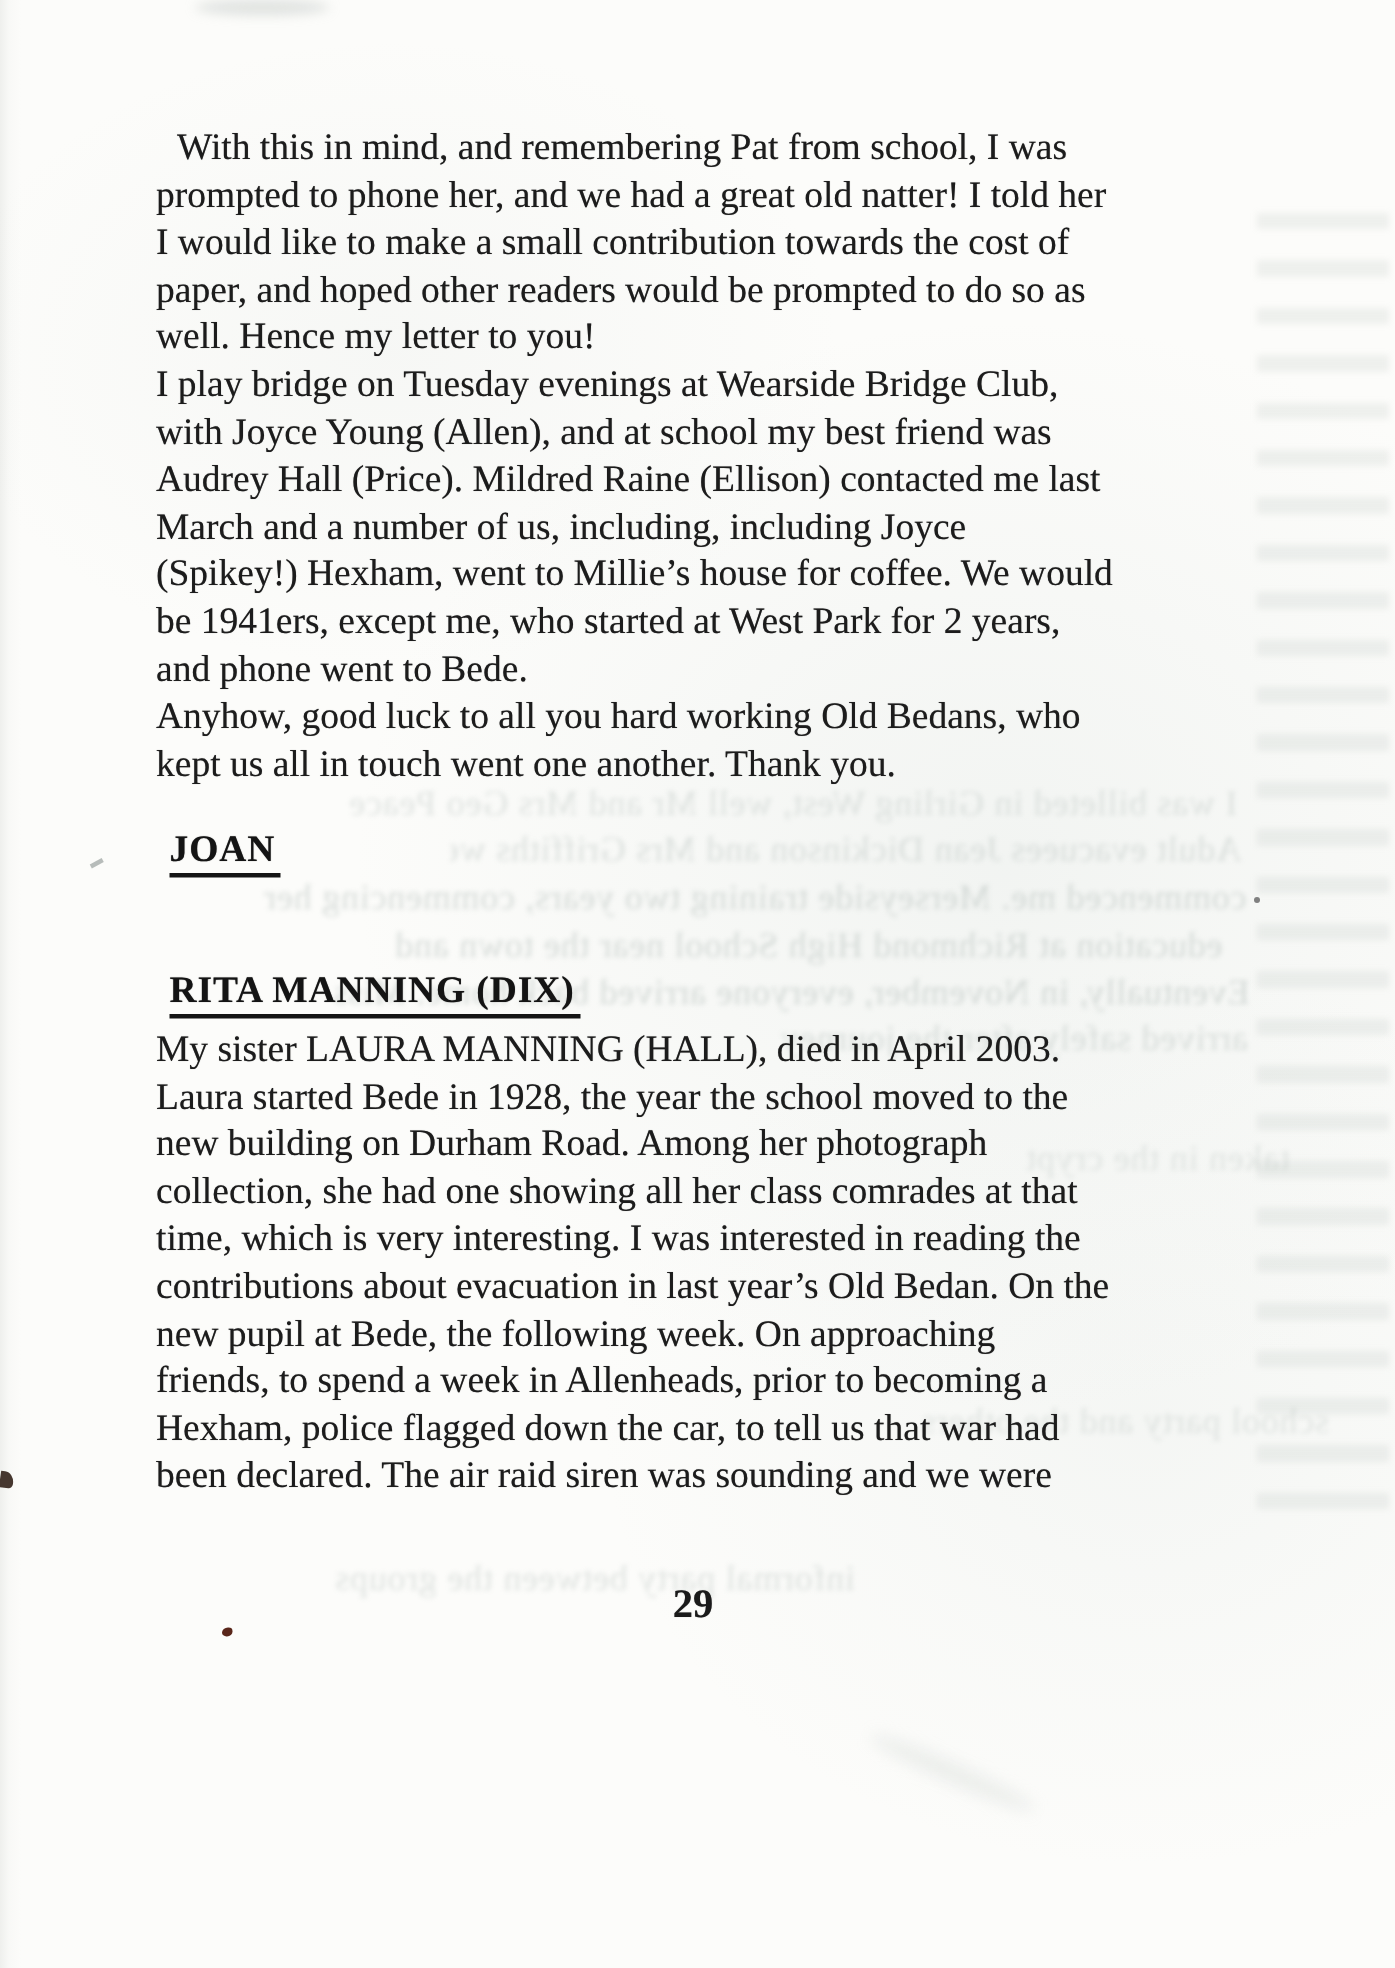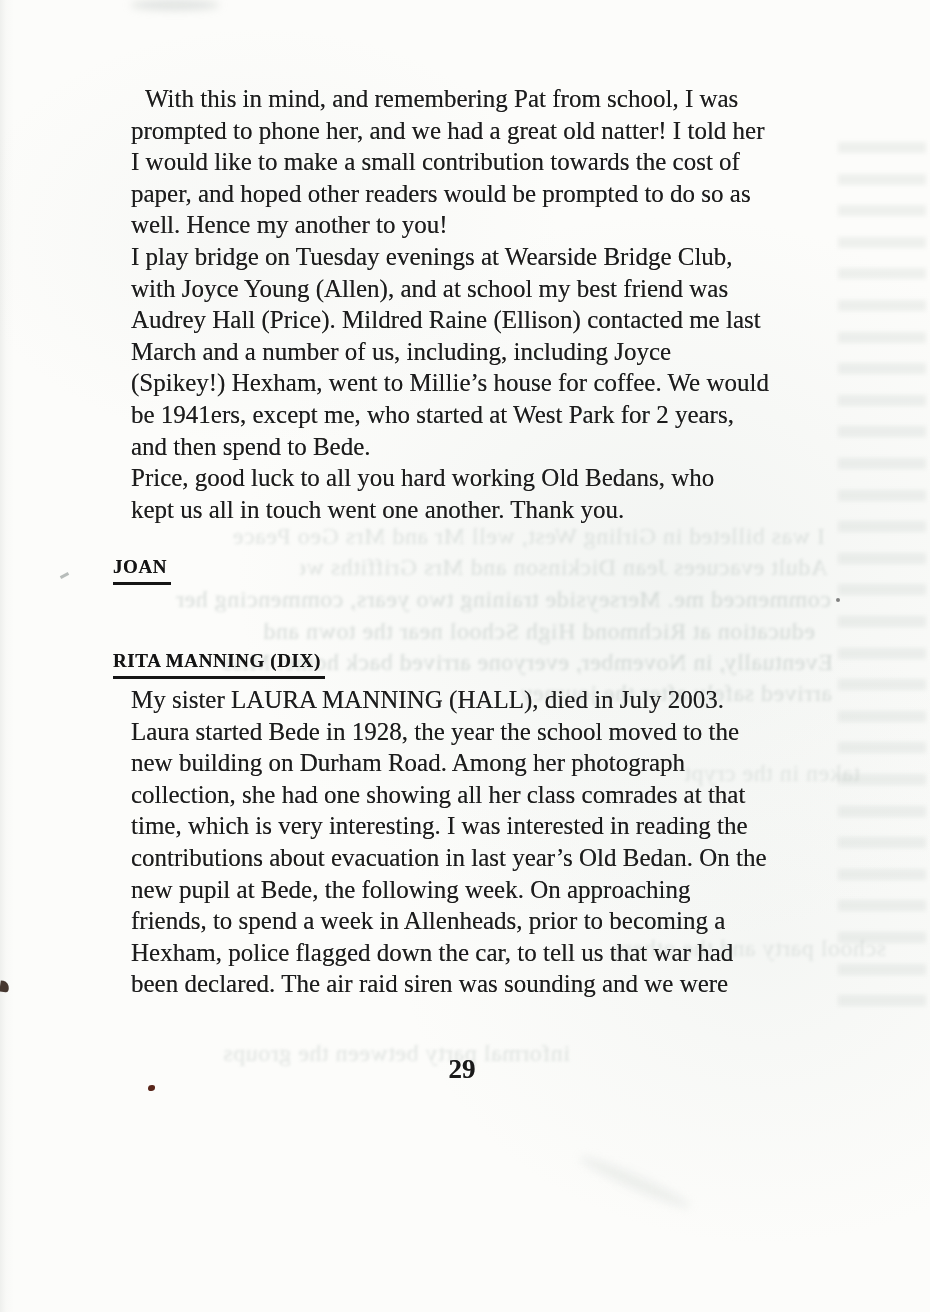--- a/index.html
+++ b/index.html
@@ -31,28 +31,28 @@
   .g1{left:120px;top:521px;width:705px;opacity:.38;}
   .g2{left:300px;top:552px;width:528px;opacity:.42;}
   .g3{left:115px;top:584px;width:716px;opacity:.5;}
   .g4{left:115px;top:616px;width:700px;opacity:.5;}
   .g5{left:115px;top:647px;width:718px;opacity:.52;}
   .g6{left:430px;top:678px;width:402px;opacity:.45;}
   .g7{left:600px;top:758px;width:260px;opacity:.33;}
   .g8{left:556px;top:933px;width:330px;opacity:.35;}
   .g9{left:120px;top:1038px;width:450px;opacity:.4;}
   
-  .block{position:absolute;left:131px;z-index:2;}
+  .block{position:absolute;left:104px;z-index:2;}
   .line{
     font-size:25px;line-height:31.6px;color:#1c1c1c;white-space:pre;
     text-shadow:0 0 .5px rgba(10,10,10,.55);
   }
   .indent{padding-left:14px;}
   .p1{top:83px;} .p2{top:241px;} .p3{top:462px;} .p4{top:684px;}
-  .heading{position:absolute;left:113px;z-index:2;font-weight:bold;font-size:19px;color:#141414;}
+  .heading{position:absolute;left:113px;z-index:2;font-weight:bold;font-size:25px;color:#141414;}
   .h-joan{top:553px;} .h-rita{top:647px;}
   .heading span{
     display:inline-block;line-height:27px;padding:0 4px 2px 0;
     border-bottom:3px solid #151515;letter-spacing:.6px;
     text-shadow:0 0 .6px rgba(10,10,10,.6);
   }
   .pagenum{
     position:absolute;top:1054px;left:0;width:924px;text-align:center;z-index:2;
     font-weight:bold;font-size:27px;color:#1a1a1a;text-shadow:0 0 .5px rgba(10,10,10,.5);
   }
@@ -100,47 +100,47 @@
   <div class="ghost g6">arrived safely after the journey</div>
   <div class="ghost g7">taken in the crypt</div>
   <div class="ghost g8">school party and the others</div>
   <div class="ghost g9">informal party between the groups</div>
 
   <div class="block p1">
     <div class="line indent">With this in mind, and remembering Pat from school, I was</div>
     <div class="line">prompted to phone her, and we had a great old natter! I told her</div>
     <div class="line">I would like to make a small contribution towards the cost of</div>
     <div class="line">paper, and hoped other readers would be prompted to do so as</div>
-    <div class="line">well. Hence my another to you!</div>
+    <div class="line">well. Hence my letter to you!</div>
   </div>
 
   <div class="block p2">
     <div class="line">I play bridge on Tuesday evenings at Wearside Bridge Club,</div>
     <div class="line">with Joyce Young (Allen), and at school my best friend was</div>
     <div class="line">Audrey Hall (Price). Mildred Raine (Ellison) contacted me last</div>
     <div class="line">March and a number of us, including, including Joyce</div>
     <div class="line">(Spikey!) Hexham, went to Millie’s house for coffee. We would</div>
     <div class="line">be 1941ers, except me, who started at West Park for 2 years,</div>
-    <div class="line">and then spend to Bede.</div>
+    <div class="line">and phone went to Bede.</div>
   </div>
 
   <div class="block p3">
-    <div class="line">Price, good luck to all you hard working Old Bedans, who</div>
+    <div class="line">Anyhow, good luck to all you hard working Old Bedans, who</div>
     <div class="line">kept us all in touch went one another. Thank you.</div>
   </div>
 
   <div class="heading h-joan">
     <span>JOAN</span>
   </div>
   <div class="heading h-rita">
     <span>RITA MANNING (DIX)</span>
   </div>
 
   <div class="block p4">
-    <div class="line">My sister LAURA MANNING (HALL), died in July 2003.</div>
+    <div class="line">My sister LAURA MANNING (HALL), died in April 2003.</div>
     <div class="line">Laura started Bede in 1928, the year the school moved to the</div>
     <div class="line">new building on Durham Road. Among her photograph</div>
     <div class="line">collection, she had one showing all her class comrades at that</div>
     <div class="line">time, which is very interesting. I was interested in reading the</div>
     <div class="line">contributions about evacuation in last year’s Old Bedan. On the</div>
     <div class="line">new pupil at Bede, the following week. On approaching</div>
     <div class="line">friends, to spend a week in Allenheads, prior to becoming a</div>
     <div class="line">Hexham, police flagged down the car, to tell us that war had</div>
     <div class="line">been declared. The air raid siren was sounding and we were</div>
   </div>

